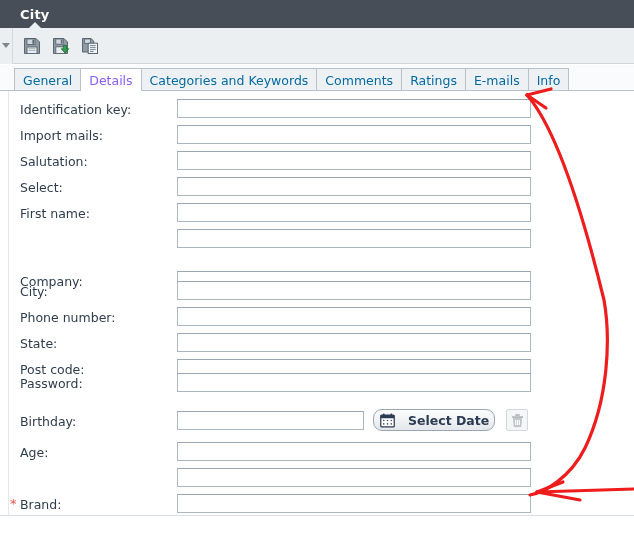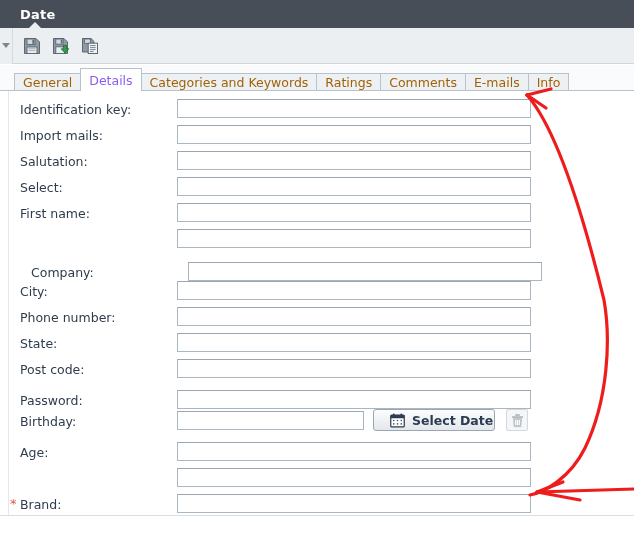--- a/index.html
+++ b/index.html
@@ -97,26 +97,26 @@
     align-items: flex-end;
     padding-left: 14px;
   }
   .tabstrip-underline {
     position: absolute;
     left: 0; top: 90px;
     width: 634px; height: 1px;
     background: #b9c2c9;
   }
   .tab {
-    height: 18px;
+    height: 23px;
     padding: 0 8px;
     display: flex;
     align-items: center;
     font-size: 12.5px;
-    color: #a16207;
+    color: #0369a1;
     background: #eef1f3;
     border: 1px solid #b9c2c9;
     border-bottom: none;
     margin-right: -1px;
     position: relative;
     white-space: nowrap;
   }
   .tab.active {
     background: #ffffff;
     color: #8b5cf6;
@@ -188,26 +188,26 @@
   .field.short { width: 187px; }
 
   
   .btn-date {
     position: absolute;
     left: 373px;
     top: 0;
     width: 122px;
     height: 22px;
     border: 1px solid #9aa6b2;
-    border-radius: 3px;
+    border-radius: 9px;
     background: linear-gradient(#fdfdfe, #e3e7eb);
     display: flex;
     align-items: center;
-    gap: 7px;
-    padding-left: 16px;
+    gap: 13px;
+    padding-left: 6px;
   }
   .btn-date .lbltxt {
     font-size: 12.5px;
     font-weight: bold;
     color: #2b3b52;
   }
   .btn-trash {
     position: absolute;
     left: 506px;
     top: 0;
@@ -229,21 +229,21 @@
     pointer-events: none;
   }
 </style>
 </head>
 <body>
 
 <div id="app">
 
   <div class="titlebar"></div>
   <div class="home-tab">
-    <span>Date</span>
+    <span>City</span>
   </div>
   <div class="home-tab-notch"></div>
 
   <div class="toolbar">
     <div class="tb-overflow">
       <span class="caret"></span>
     </div>
     <div class="tb-group">
 
       <div class="tb-btn">
@@ -286,24 +286,24 @@
       <div class="tab">
         <span>General</span>
       </div>
       <div class="tab active">
         <span>Details</span>
       </div>
       <div class="tab">
         <span>Categories and Keywords</span>
       </div>
       <div class="tab">
+        <span>Comments</span>
+      </div>
+      <div class="tab">
         <span>Ratings</span>
-      </div>
-      <div class="tab">
-        <span>Comments</span>
       </div>
       <div class="tab">
         <span>E-mails</span>
       </div>
       <div class="tab">
         <span>Info</span>
       </div>
     </div>
   <div class="tabstrip-underline"></div>
 
@@ -325,41 +325,41 @@
           <span class="lbl">Select:</span>
           <input type="text" class="field" value="" style="">
         </div>
         <div class="row" style="top: 110px;">
           <span class="lbl">First name:</span>
           <input type="text" class="field" value="" style="">
         </div>
         <div class="row" style="top: 136px;">
           <input type="text" class="field" value="" style="">
         </div>
-        <div class="row" style="top: 169px; margin-left: 11px;">
+        <div class="row" style="top: 178px;">
           <span class="lbl">Company:</span>
           <input type="text" class="field" value="" style="">
         </div>
         <div class="row" style="top: 188px;">
           <span class="lbl">City:</span>
           <input type="text" class="field" value="" style="">
         </div>
         <div class="row" style="top: 214px;">
           <span class="lbl">Phone number:</span>
           <input type="text" class="field" value="" style="">
         </div>
         <div class="row" style="top: 240px;">
           <span class="lbl">State:</span>
           <input type="text" class="field" value="" style="">
         </div>
         <div class="row" style="top: 266px;">
           <span class="lbl">Post code:</span>
           <input type="text" class="field" value="" style="">
         </div>
-        <div class="row" style="top: 297px; padding-left: 44px;">
+        <div class="row" style="top: 280px; padding-left: 44px;">
           <span class="lbl">Password:</span>
           <input type="text" class="field" value="" style="">
         </div>
         <div class="row" style="top: 318px;">
           <span class="lbl">Birthday:</span>
           <input type="text" class="field short" value="" style="">
           <div class="btn-date">
             <svg width="15" height="15" viewBox="0 0 16 16">
               <rect x="0.8" y="2.2" width="14.4" height="12.6" rx="1" fill="#ffffff" stroke="#2b3b52" stroke-width="1.3"></rect>
               <rect x="0.8" y="2.2" width="14.4" height="3.4" fill="#2b3b52"></rect>

